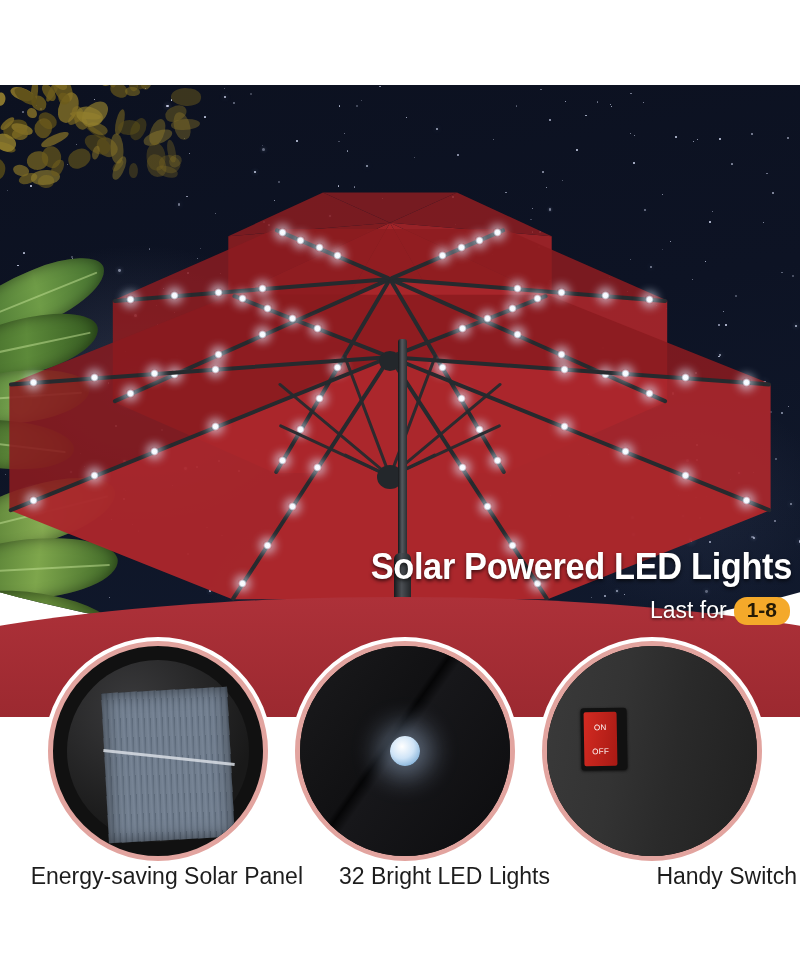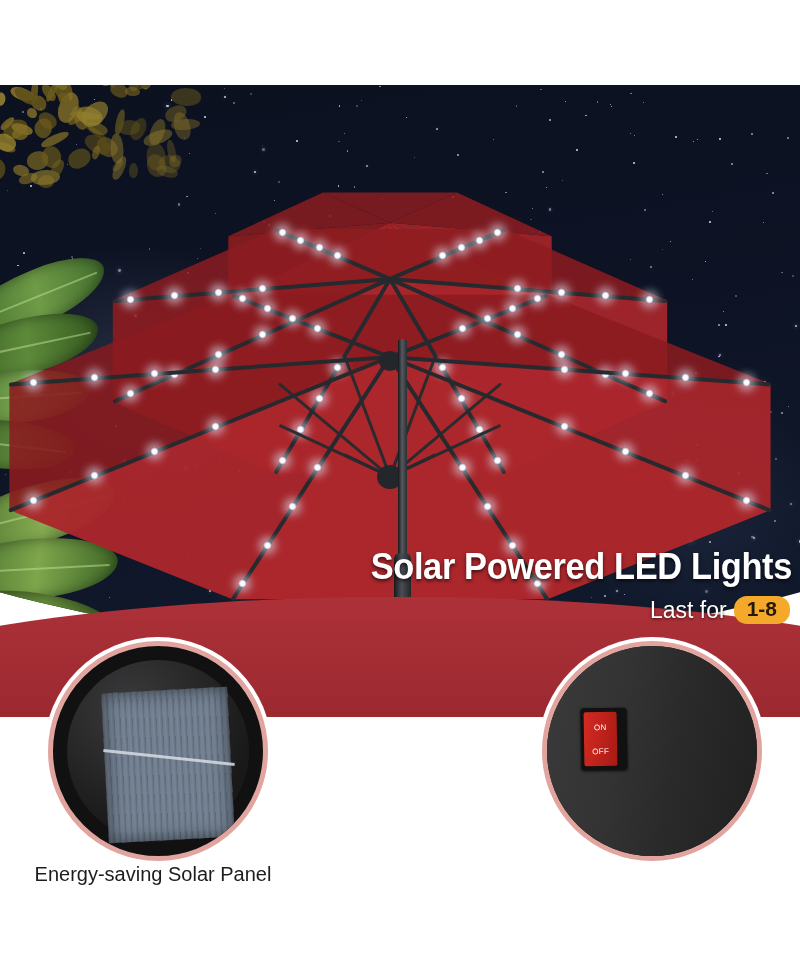--- a/index.html
+++ b/index.html
@@ -47,32 +47,32 @@
       -webkit-clip-path:ellipse(70% 100% at 50% 100%);
       clip-path:ellipse(70% 100% at 50% 100%);}
 
   
   .headline{position:absolute;right:8px;top:546px;z-index:14;
       font-size:37px;line-height:42px;font-weight:700;color:#ffffff;
       letter-spacing:-.4px;transform:scaleX(.93);transform-origin:right center;
       text-shadow:0 2px 4px rgba(0,0,0,.65);white-space:nowrap;}
   .subline{position:absolute;right:10px;top:595px;z-index:14;
       font-size:23px;line-height:30px;color:#ffffff;white-space:nowrap;
-      text-shadow:0 1px 3px rgba(0,0,0,.7);display:flex;align-items:center;gap:7px;}
+      text-shadow:0 1px 3px rgba(0,0,0,.7);display:flex;align-items:flex-end;gap:7px;}
   .pill{display:inline-block;background:#f4a92a;color:#241a05;
       font-weight:700;font-size:21px;border-radius:13px;padding:1px 13px 3px;
       text-shadow:none;line-height:24px;}
 
   
   .feat{position:absolute;z-index:20;}
   .circ{position:relative;width:210px;height:210px;border-radius:50%;
         border:5px solid #e2a49f;background:#111;overflow:hidden;
         box-shadow:0 0 0 4px #ffffff;}
-  .caption{position:absolute;width:300px;text-align:center;left:-45px;top:222px;
-        font-size:20px;color:#1d1d1d;white-space:nowrap;}
+  .caption{position:absolute;width:300px;text-align:right;left:-45px;top:222px;
+        font-size:23px;color:#1d1d1d;white-space:nowrap;}
 
   
   .sp-body{position:absolute;left:14px;top:14px;width:182px;height:182px;border-radius:50%;
         background:radial-gradient(circle at 35% 25%,#3a3a3c,#191919 70%);}
   .sp-cell{position:absolute;left:38px;top:30px;width:126px;height:150px;
         transform:rotate(-3deg);
         background:repeating-linear-gradient(90deg,#6f7c8c 0px,#788596 3px,#5d6a7a 6px);
         box-shadow:inset 0 0 18px rgba(0,0,0,.55);}
   .sp-bus{position:absolute;left:36px;top:96px;width:132px;height:3px;
         transform:rotate(6deg);background:#d8dde4;opacity:.85;}
@@ -663,27 +663,35 @@
   <div class="feat" style="left:48px;top:641px;">
     <div class="circ">
       <div class="sp-body">
         <div class="sp-cell"></div>
         <div class="sp-bus"></div>
       </div>
     </div>
     <div class="caption">Energy-saving Solar Panel</div>
   </div>
 
+  <div class="feat" style="left:295px;top:641px;">
+    <div class="circ">
+      <div class="ld-fab"></div>
+      <div class="ld-bulb"></div>
+    </div>
+    <div class="caption">32 Bright LED Lights</div>
+  </div>
 
   <div class="feat" style="left:542px;top:641px;">
     <div class="circ">
       <div class="sw-body">
         <div class="sw-plate">
           <div class="sw-rock">
             <span>ON</span>
             <span>OFF</span>
           </div>
         </div>
       </div>
     </div>
+    <div class="caption">Handy Switch</div>
   </div>
 
 </div>
 
 </body></html>

